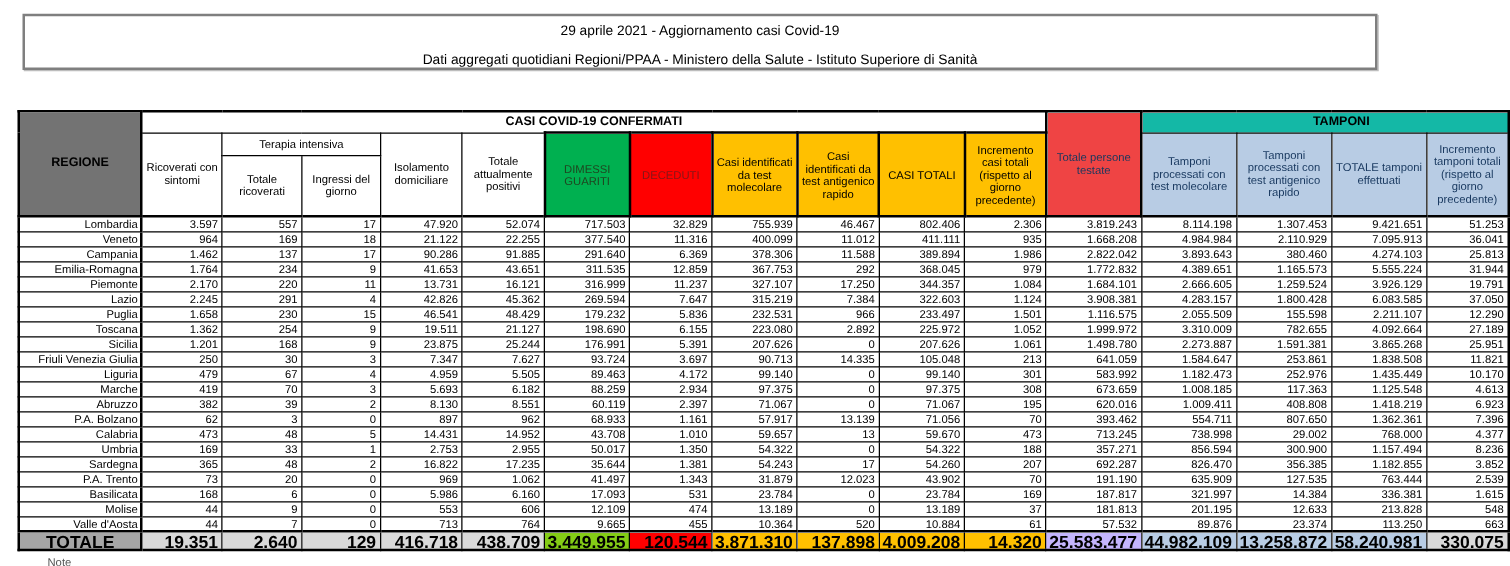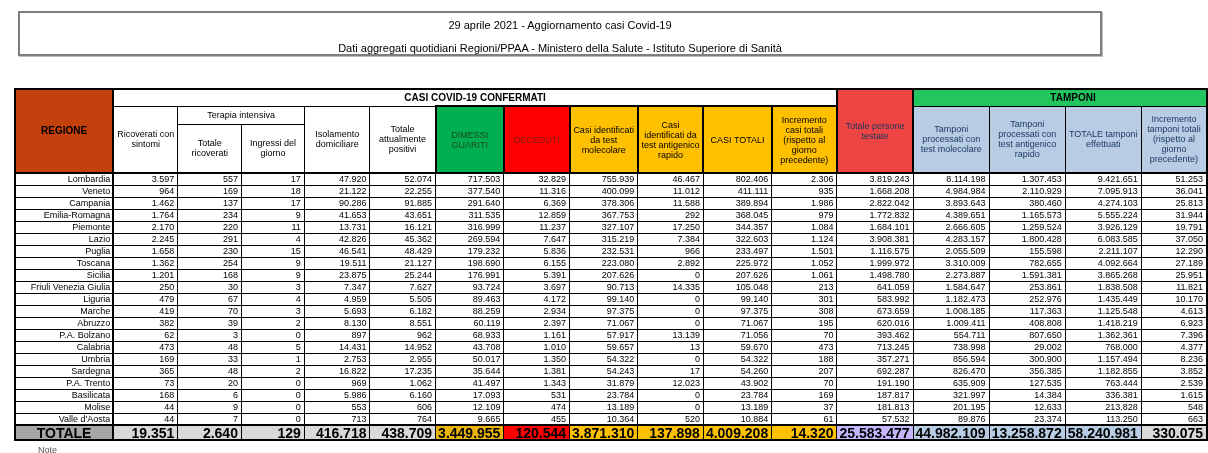--- a/index.html
+++ b/index.html
@@ -25,38 +25,38 @@
   col.c-num{width:67px;}
   th,td{
     border:1px solid #000;box-sizing:border-box;
     font-size:9px;line-height:10px;overflow:hidden;
     padding:0 2px;vertical-align:middle;
   }
   thead th{text-align:center;font-weight:normal;}
   tr.hrow1{height:17px;}
   tr.hrow2{height:18px;}
   tr.hrow3{height:49px;}
-  th.hgray{background:#c2410c;font-weight:bold;font-size:10px;border:2px solid #000;}
+  th.hgray{background:#737373;font-weight:bold;font-size:10px;border:2px solid #000;}
   th.hgroup{font-weight:bold;font-size:10px;background:#fff;}
   th.green{background:#00b050;color:#1e4620;border:2px solid #000;}
   th.red{background:#ff0000;color:#841618;border:2px solid #000;}
   th.gold{background:#ffc000;color:#000;border:2px solid #000;}
   th.cyan{background:#ef4444;color:#17375e;border:2px solid #000;}
   th.lblue{background:#b8cce4;color:#17375e;}
-  th.tamponi-group{background:#22c55e;color:#000;font-weight:bold;font-size:10px;padding-left:28px;}
+  th.tamponi-group{background:#14b8a6;color:#000;font-weight:bold;font-size:10px;padding-left:28px;}
   tbody tr{height:12px;}
   tbody tr:first-child td{border-top:2px solid #000;}
   td.region{text-align:right;padding-left:3px;}
   td.num{text-align:right;padding-right:3px;}
   td:first-child{border-right:2px solid #000;}
   tr.totale{height:15px;}
   tr.totale td{font-weight:bold;border-top:2px solid #000000;font-size:14px;}
   td.tot-label{background:#a6a6a6;text-align:center;font-weight:bold;}
   td.gray{background:#d9d9d9;}
-  td.green{background:#eab308;margin-top:48px;}
+  td.green{background:#84cc16;margin-top:48px;}
   td.red{background:#ff0000;}
   td.gold{background:#ffc000;}
   td.cyan{background:#c4b5fd;}
   td.lblue{background:#b8cce4;}
   .footnote{
     position:absolute;left:38px;top:445px;font-size:9px;color:#555;
   }
 </style>
 </head>
 <body>

